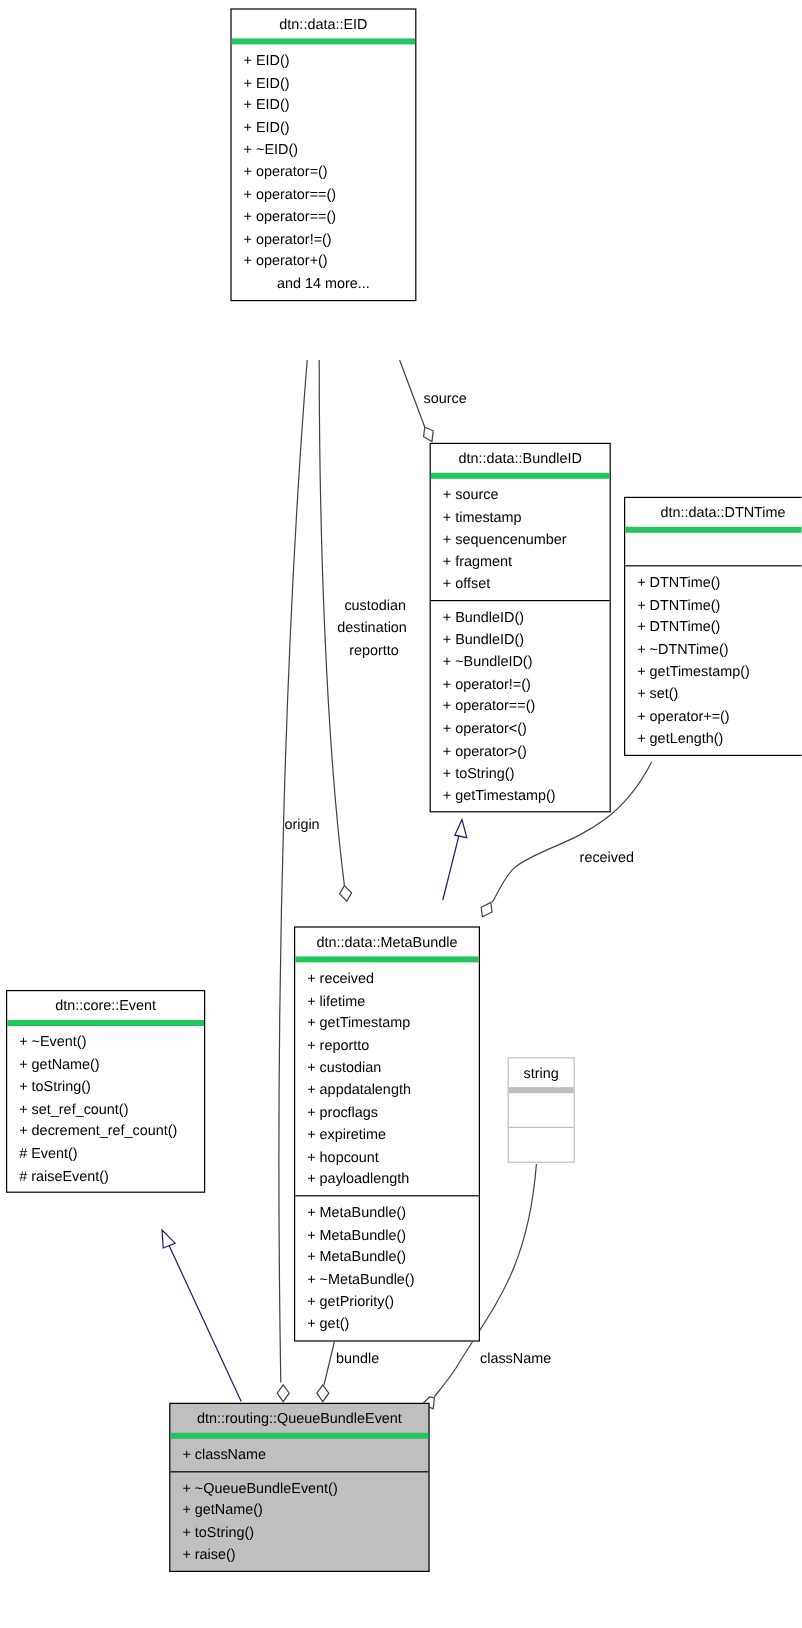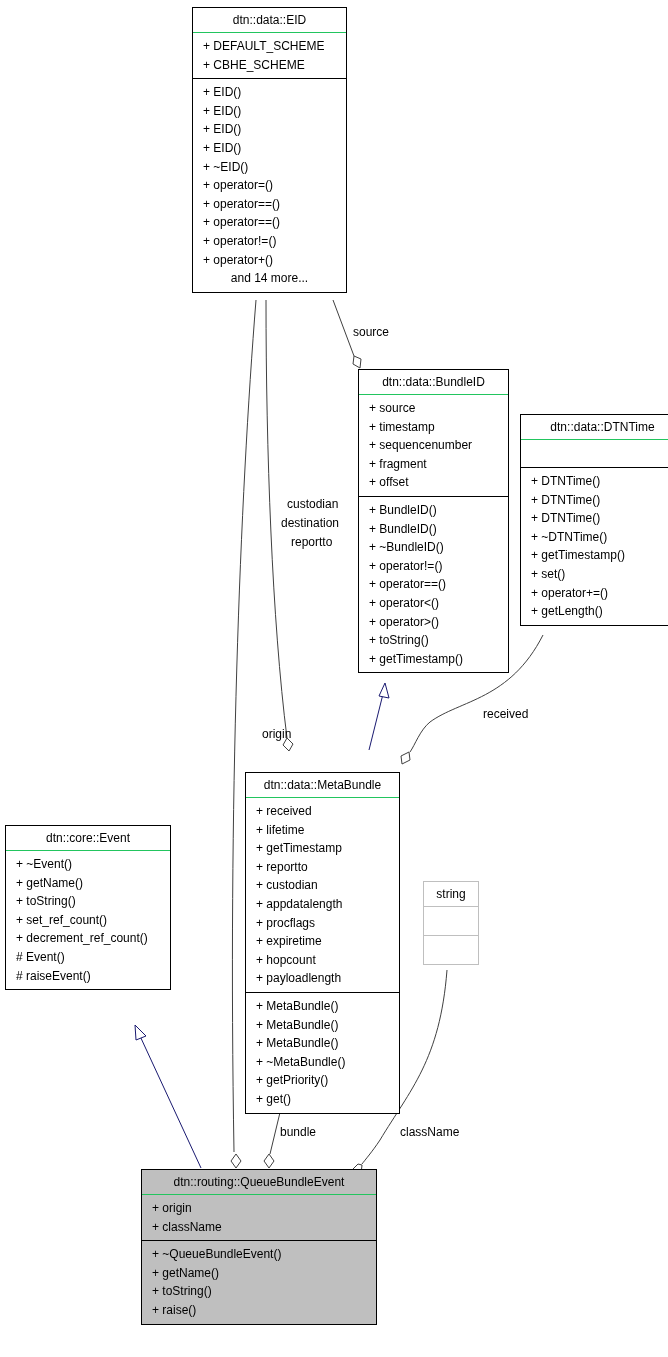--- a/index.html
+++ b/index.html
@@ -1,21 +1,21 @@
 <!DOCTYPE html>
 <html><head>
 <meta charset="utf-8">
 <style>
   html, body { margin: 0; padding: 0; background: #ffffff; }
   body { width: 668px; height: 1357px; position: relative; overflow: hidden;
          font-family: "Liberation Sans", "DejaVu Sans", sans-serif; font-size: 12px; color: #000; }
   .cls { position: absolute; background: #fff; border: 1px solid #000; box-sizing: border-box; }
   .cls.focus { background: #bfbfbf; }
   .cls.ext { border-color: #bfbfbf; }
-  .cls .title { text-align: center; padding: 5px 2px 5px; white-space: nowrap; border-bottom: 1px solid #22c55e; line-height: 14px; }
+  .cls .title { text-align: center; padding: 5px 2px 5px; white-space: nowrap; border-bottom: 5px solid #22c55e; line-height: 14px; }
   .cls.ext .title { border-bottom-color: #bfbfbf; }
   .cls .sec { padding: 4px 0 4px 10px; border-bottom: 1px solid #000; }
   .cls.ext .sec { border-bottom-color: #bfbfbf; }
   .cls .sec:last-child { border-bottom: none; }
   .cls .row { line-height: 18.6px; white-space: nowrap; }
   .cls .more { text-align: center; padding-left: 0; }
   svg.edges { position: absolute; left: 0; top: 0; }
   .elabel { position: absolute; white-space: nowrap; line-height: 19px; text-align: center; }
 </style>
 </head>
@@ -43,24 +43,20 @@
 
   <path d="M201,1168 L140,1036" fill="none" stroke="#191970"></path>
   <polygon points="135,1025 136,1040 146,1036" fill="#fff" stroke="#191970"></polygon>
 
   <path d="M447,970 C440,1060 410,1090 380,1140 C372,1152 365,1160 362,1164" fill="none" stroke="#404040"></path>
   <polygon points="352,1170 358,1164 362,1165 361,1174" fill="#fff" stroke="#404040"></polygon>
 </svg>
 
 <div class="cls" style="left:192px; top:7px; width:155px;">
   <div class="title">dtn::data::EID</div>
-  <div class="sec">
-    <div class="row">+ DEFAULT_SCHEME</div>
-    <div class="row">+ CBHE_SCHEME</div>
-  </div>
   <div class="sec">
     <div class="row">+ EID()</div>
     <div class="row">+ EID()</div>
     <div class="row">+ EID()</div>
     <div class="row">+ EID()</div>
     <div class="row">+ ~EID()</div>
     <div class="row">+ operator=()</div>
     <div class="row">+ operator==()</div>
     <div class="row">+ operator==()</div>
     <div class="row">+ operator!=()</div>
@@ -142,34 +138,33 @@
     <div class="row"># raiseEvent()</div>
   </div>
 </div>
 
 <div class="cls ext" style="left:423px; top:881px; width:56px;">
   <div class="title">string</div>
   <div class="sec" style="height:20px;"></div>
   <div class="sec" style="height:20px;"></div>
 </div>
 
-<div class="cls focus" style="left:141px; top:1169px; width:236px;">
+<div class="cls focus" style="left:141px; top:1169px; width:217px;">
   <div class="title">dtn::routing::QueueBundleEvent</div>
   <div class="sec">
-    <div class="row">+ origin</div>
     <div class="row">+ className</div>
   </div>
   <div class="sec">
     <div class="row">+ ~QueueBundleEvent()</div>
     <div class="row">+ getName()</div>
     <div class="row">+ toString()</div>
     <div class="row">+ raise()</div>
   </div>
 </div>
 
 <div class="elabel" style="left:353px; top:323px;">source</div>
 <div class="elabel" style="left:287px; top:495px;">custodian</div>
 <div class="elabel" style="left:281px; top:514px;">destination</div>
 <div class="elabel" style="left:291px; top:533px;">reportto</div>
 <div class="elabel" style="left:483px; top:705px;">received</div>
-<div class="elabel" style="left:237px; top:725px;margin-left:25px;">origin</div>
+<div class="elabel" style="left:237px; top:678px;">origin</div>
 <div class="elabel" style="left:280px; top:1123px;">bundle</div>
 <div class="elabel" style="left:400px; top:1123px;">className</div>
 
 </body></html>

